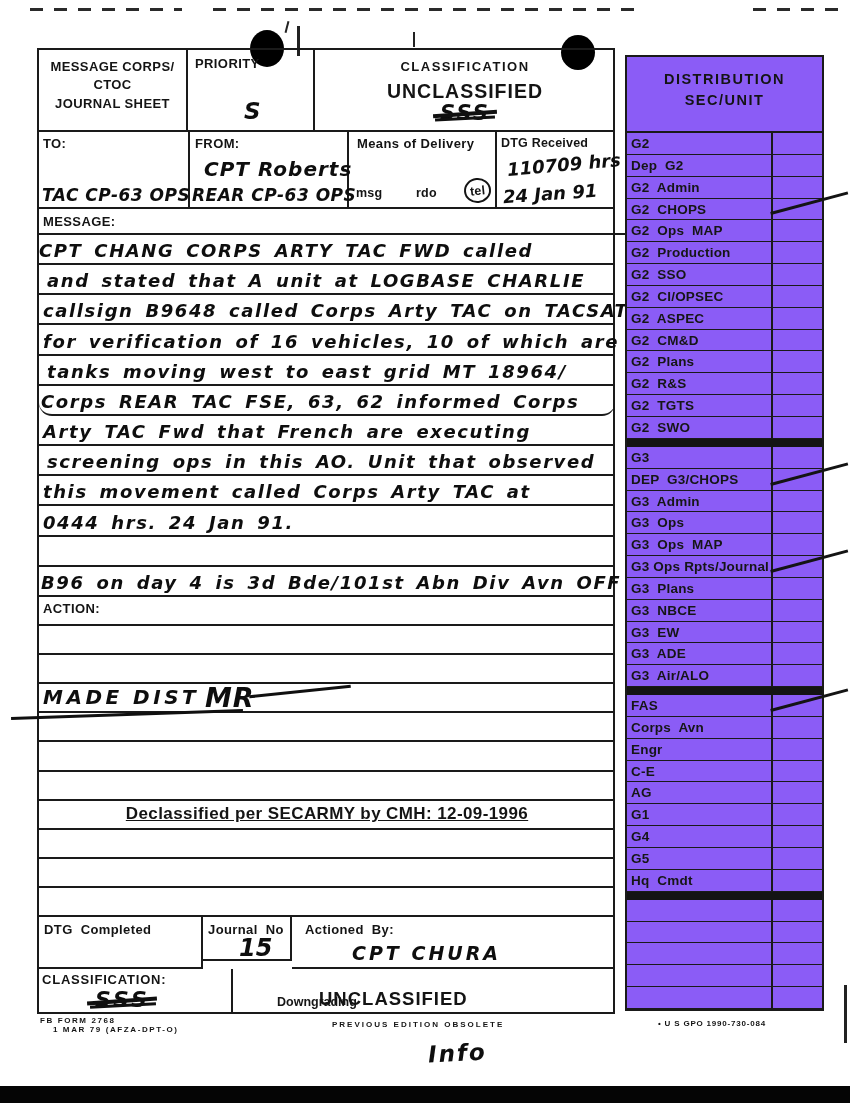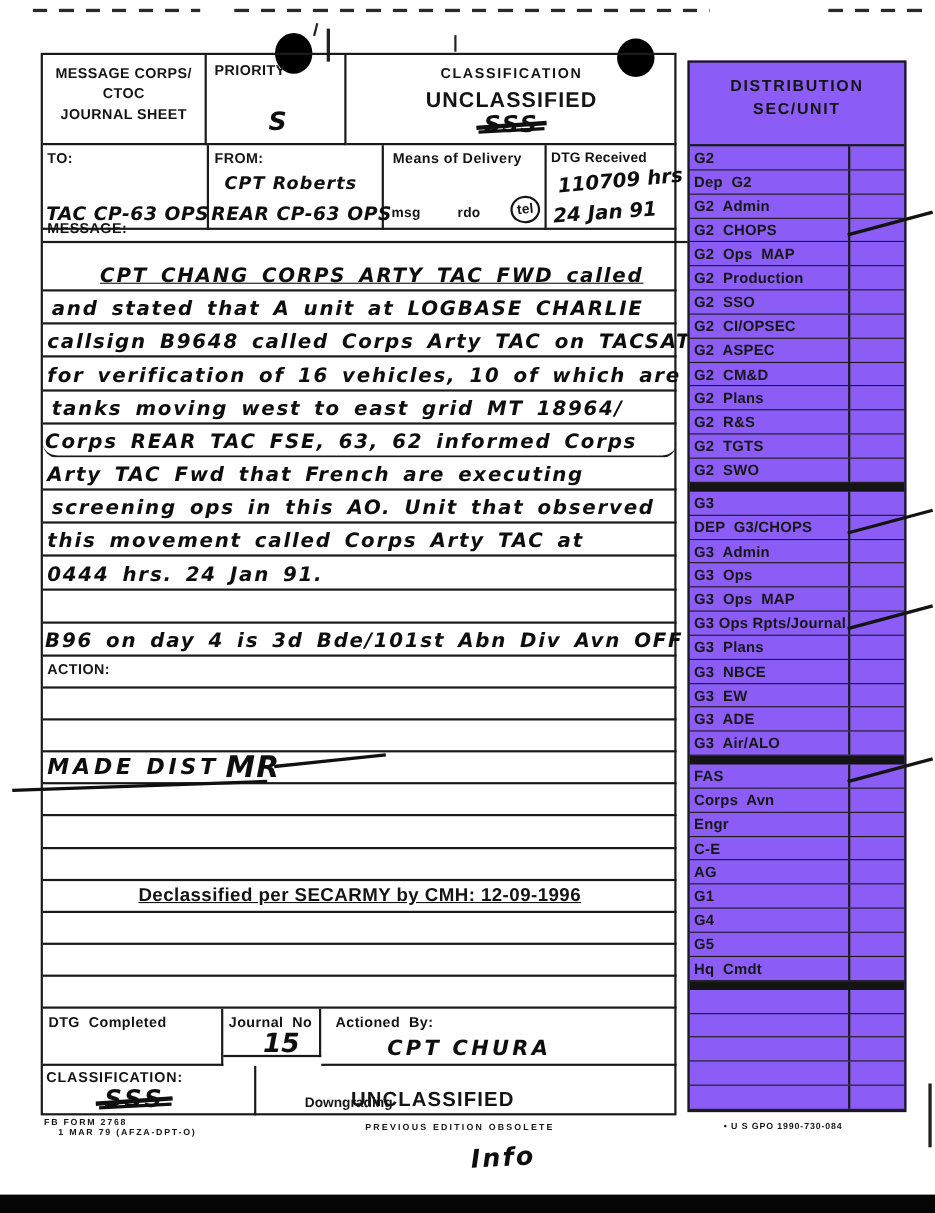--- a/index.html
+++ b/index.html
@@ -89,44 +89,44 @@
         <i class="strike-line2"></i>
       </span>
     </div>
 
     <div class="cell br bb" style="left:0;top:82px;width:151px;height:77px;">
       <span class="print lbl" style="position:absolute;left:4px;top:4px;">TO:</span>
       <span class="hw" style="position:absolute;left:3px;bottom:2px;font-size:17px;letter-spacing:.5px;">TAC CP-63 OPS</span>
     </div>
     <div class="cell br bb" style="left:151px;top:82px;width:159px;height:77px;">
       <span class="print lbl" style="position:absolute;left:5px;top:4px;">FROM:</span>
-      <span class="hw" style="position:absolute;left:14px;top:25px;font-size:16px;letter-spacing:1px;">CPT Roberts</span>
+      <span class="hw" style="position:absolute;left:14px;top:25px;font-size:20px;letter-spacing:1px;">CPT Roberts</span>
       <span class="hw" style="position:absolute;left:2px;bottom:2px;font-size:17px;letter-spacing:.5px;">REAR CP-63 OPS</span>
     </div>
     <div class="cell br bb" style="left:310px;top:82px;width:148px;height:77px;">
       <span class="print lbl" style="position:absolute;left:8px;top:4px;">Means of Delivery</span>
       <span class="print lbl-sm" style="position:absolute;left:7px;bottom:7px;">msg</span>
       <span class="print lbl-sm" style="position:absolute;left:67px;bottom:7px;">rdo</span>
       <span class="tel-circle" style="position:absolute;right:4px;bottom:4px;">
         <span class="print lbl-sm">tel</span>
       </span>
     </div>
     <div class="cell bb" style="left:458px;top:82px;width:118px;height:77px;">
       <span class="print lbl-sm" style="position:absolute;left:4px;top:4px;">DTG Received</span>
       <span class="hw" style="position:absolute;left:10px;top:22px;font-size:18px;transform:rotate(-5deg);">110709 hrs</span>
       <span class="hw" style="position:absolute;left:6px;bottom:3px;font-size:18px;transform:rotate(-4deg);">24 Jan 91</span>
     </div>
 
-    <div class="cell bb" style="left:0;top:145px;width:624px;height:26px;">
+    <div class="cell bb" style="left:0;top:159px;width:624px;height:26px;">
       <span class="print lbl" style="position:absolute;left:4px;top:5px;">MESSAGE:</span>
     </div>
 
     <div class="cell" style="left:0;top:185px;width:576px;height:362px;">
 
-        <div class="msg-row" style="padding-left: 52px; text-decoration: underline;">
+        <div class="msg-row" style="">
           <span class="hw hw-msg">CPT CHANG  CORPS ARTY TAC FWD  called</span>
         </div>
 
         <div class="msg-row" style="padding-left: 8px;">
           <span class="hw hw-msg">and stated that A unit at LOGBASE CHARLIE</span>
         </div>
 
         <div class="msg-row" style="padding-left: 4px;">
           <span class="hw hw-msg">callsign B9648 called Corps Arty TAC on TACSAT</span>
         </div>

